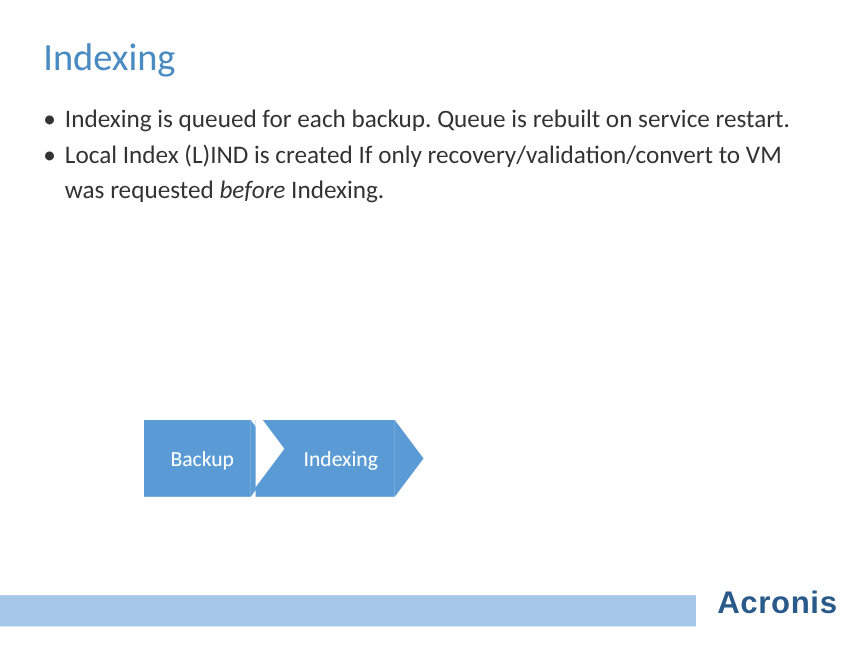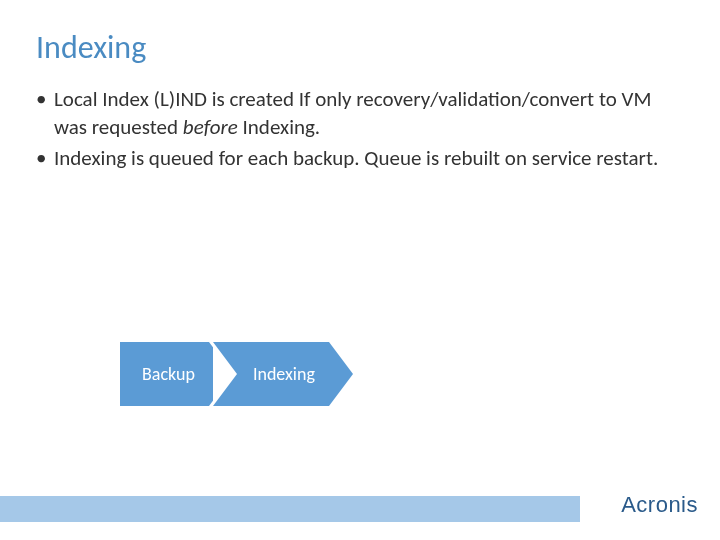--- a/index.html
+++ b/index.html
@@ -42,21 +42,21 @@
     left: 120px;
     top: 350px;
     height: 64px;
     display: flex;
     align-items: center;
   }
   .chev {
     position: relative;
     height: 80px;
     display: flex;
-    align-items: flex-start;
+    align-items: center;
     color: #fff;
     font-size: 18px;
   }
   .chev .body {
     background: #5b9bd5;
     height: 64px;
     display: flex;
     align-items: center;
     padding: 0 14px 0 40px;
   }
@@ -85,34 +85,34 @@
     width: 580px;
     height: 26px;
     background: #5b9bd5;
     opacity: 0.55;
   }
   .brand {
     position: absolute;
     right: 22px;
     bottom: 22px;
     color: #2a5a8a;
-    font-size: 22px;
-    font-weight: 400;
+    font-size: 26px;
+    font-weight: 700;
     letter-spacing: 0.5px;
     font-family: "Segoe UI", Arial, sans-serif;
   }
 </style>
 </head>
 <body>
 
 <h1 class="title">Indexing</h1>
 
 <ul class="bullets">
+  <li>Indexing is queued for each backup. Queue is rebuilt on service restart.</li>
   <li>Local Index (L)IND is created If only recovery/validation/convert to VM was requested <span class="italic">before</span> Indexing.</li>
-  <li>Indexing is queued for each backup. Queue is rebuilt on service restart.</li>
 </ul>
 
 <div class="flow">
   <div class="chev">
 
     <span class="body">
         <span>Backup</span>
       </span>
     <span class="tip"></span>
   </div>

